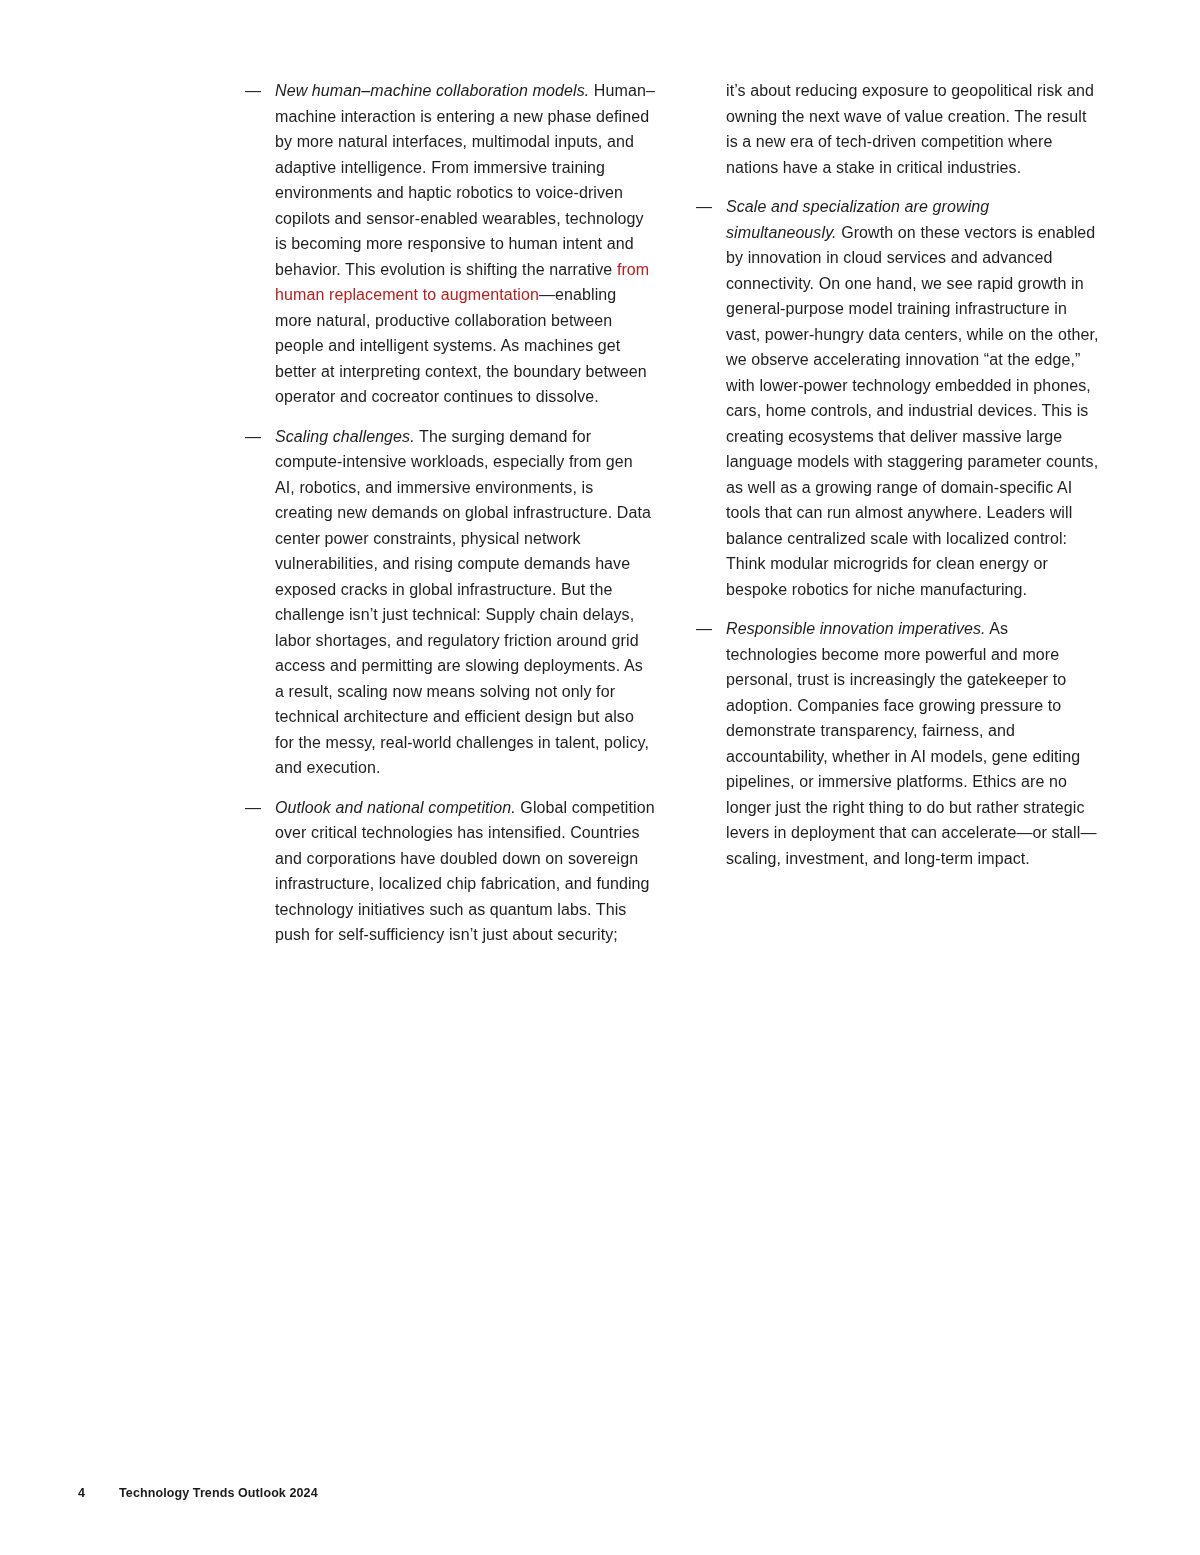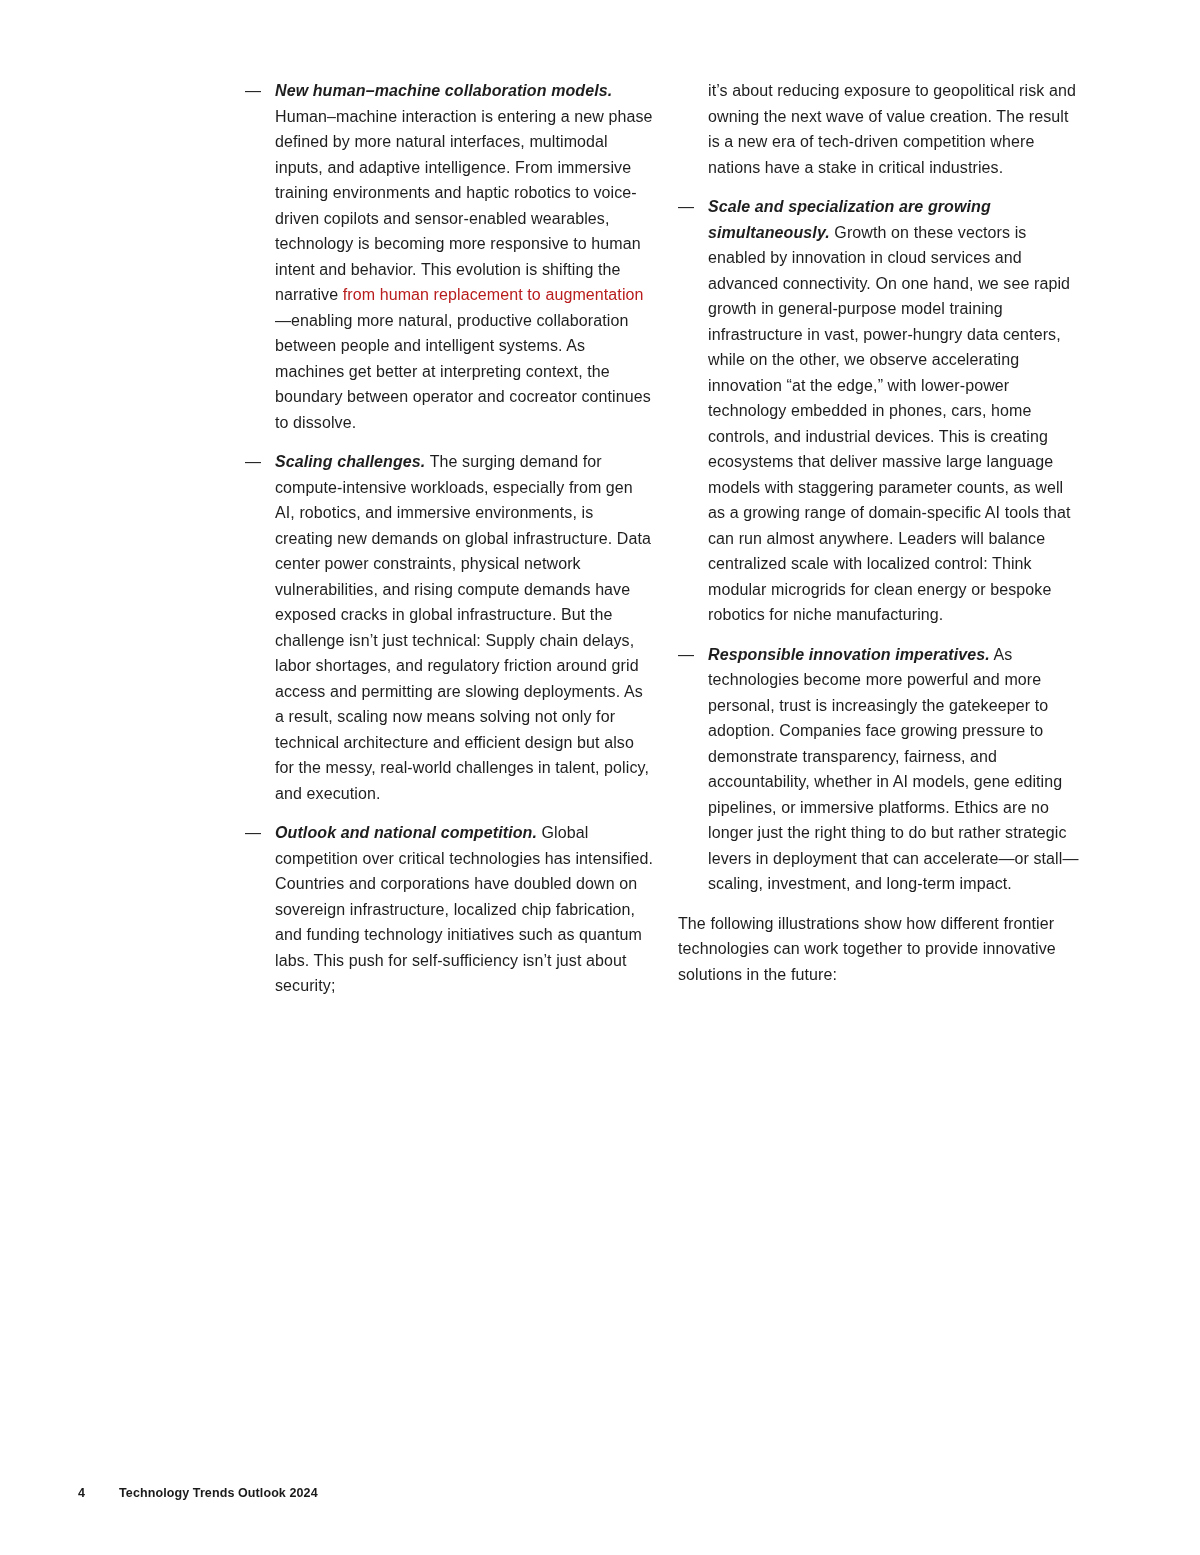--- a/index.html
+++ b/index.html
@@ -21,33 +21,33 @@
   }
   .col {
     position: absolute;
     top: 78px;
     font-size: 16px;
     line-height: 25.5px;
     letter-spacing: 0.1px;
     text-align: left;
   }
   .col-left  { left: 245px; width: 410px; }
-  .col-right { left: 678px; width: 406px; }
+  .col-right { left: 696px; width: 406px; }
   .bullet {
     display: flex;
     align-items: flex-start;
     margin-bottom: 14px;
   }
   .dash {
     width: 30px;
     flex: 0 0 30px;
   }
   .btext { flex: 1; }
   .lead {
-    font-weight: bold;
+    font-weight: normal;
     font-style: italic;
   }
   a.link {
     color: #b91c1c;
     text-decoration: none;
     cursor: pointer;
     margin-top: 25px;
   }
   .para { margin-bottom: 14px; }
   .indent { padding-left: 30px; }
@@ -95,21 +95,20 @@
     <div class="bullet">
       <span class="dash">—</span>
       <div class="btext"><span class="lead">Scale and specialization are growing simultaneously.</span><span> Growth on these vectors is enabled by innovation in cloud services and advanced connectivity. On one hand, we see rapid growth in general-purpose model training infrastructure in vast, power-hungry data centers, while on the other, we observe accelerating innovation “at the edge,” with lower-power technology embedded in phones, cars, home controls, and industrial devices. This is creating ecosystems that deliver massive large language models with staggering parameter counts, as well as a growing range of domain-specific AI tools that can run almost anywhere. Leaders will balance centralized scale with localized control: Think modular microgrids for clean energy or bespoke robotics for niche manufacturing.</span></div>
     </div>
 
     <div class="bullet">
       <span class="dash">—</span>
       <div class="btext"><span class="lead">Responsible innovation imperatives.</span><span> As technologies become more powerful and more personal, trust is increasingly the gatekeeper to adoption. Companies face growing pressure to demonstrate transparency, fairness, and accountability, whether in AI models, gene editing pipelines, or immersive platforms. Ethics are no longer just the right thing to do but rather strategic levers in deployment that can accelerate—or stall—scaling, investment, and long-term impact.</span></div>
     </div>
 
-    <div class="para closing"><span>The following illustrations show how different frontier technologies can work together to provide innovative solutions in the future:</span></div>
 
   </div>
 
   <div class="footer">
     <span>4</span>
     <span>Technology Trends Outlook 2024</span>
   </div>
 
 </div>
 

